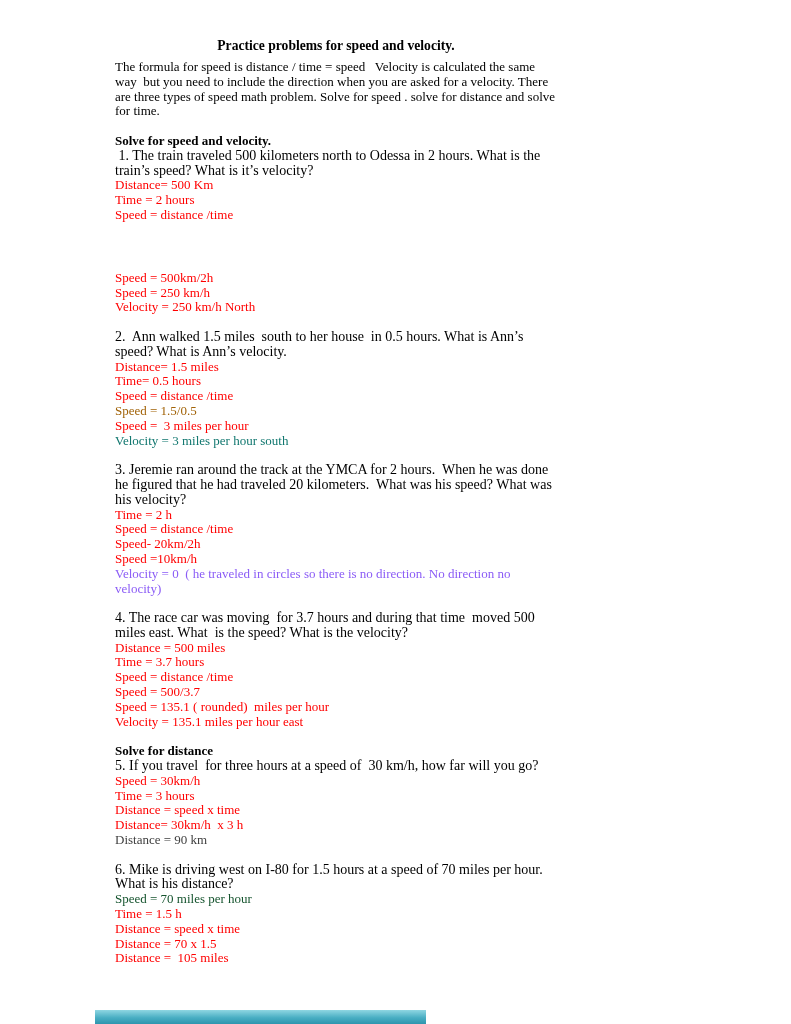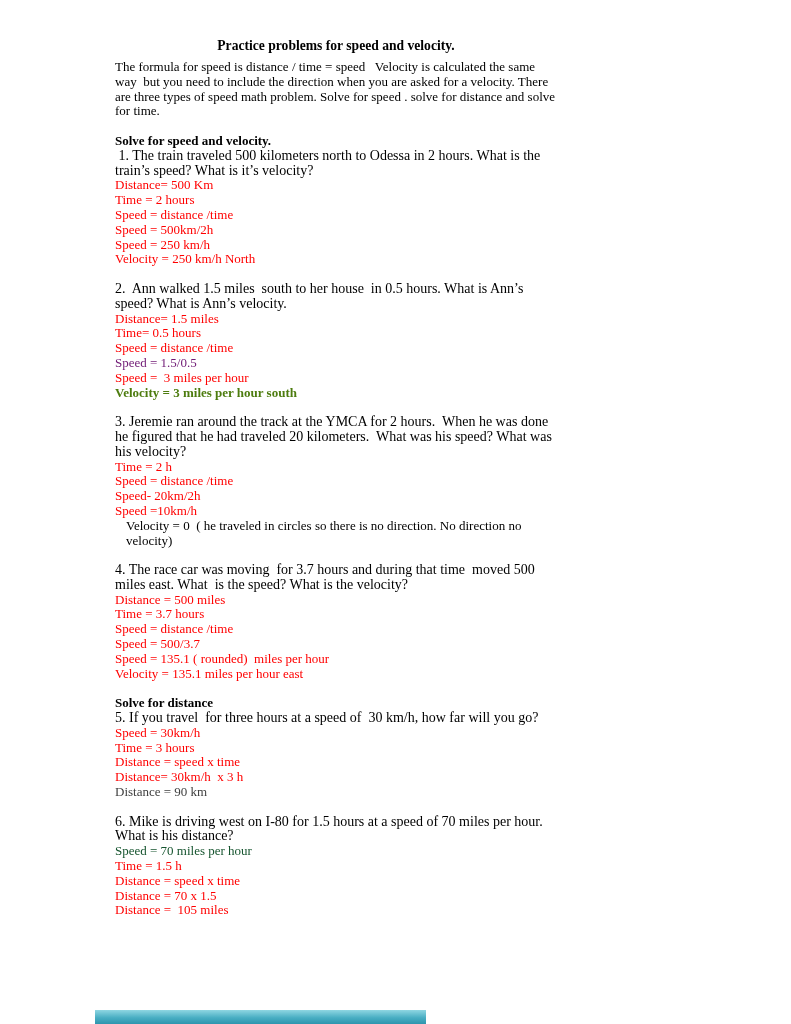--- a/index.html
+++ b/index.html
@@ -66,40 +66,40 @@
 <div class="page">
   <div class="title">Practice problems for speed and velocity.</div>
   <div class="intro">The formula for speed is distance / time = speed   Velocity is calculated the same way  but you need to include the direction when you are asked for a velocity. There are three types of speed math problem. Solve for speed . solve for distance and solve for time.</div>
   <div id="blocks">
       <div class="heading">Solve for speed and velocity.</div>
       <div class="problem">
         <div class="qtext"> 1. The train traveled 500 kilometers north to Odessa in 2 hours. What is the train’s speed? What is it’s velocity?</div>
         <div class="answer" style="color: rgb(255, 0, 0);">Distance= 500 Km</div>
         <div class="answer" style="color: rgb(255, 0, 0);">Time = 2 hours</div>
         <div class="answer" style="color: rgb(255, 0, 0);">Speed = distance /time</div>
-        <div class="answer" style="color: rgb(255, 0, 0);">Speed = 500km/2h</div>
+        <div class="answer" style="color: rgb(255, 0, 0); margin-top: 48px;">Speed = 500km/2h</div>
         <div class="answer" style="color: rgb(255, 0, 0);">Speed = 250 km/h</div>
         <div class="answer" style="color: rgb(255, 0, 0);">Velocity = 250 km/h North</div>
       </div>
       <div class="problem">
         <div class="qtext">2.  Ann walked 1.5 miles  south to her house  in 0.5 hours. What is Ann’s speed? What is Ann’s velocity.</div>
         <div class="answer" style="color: rgb(255, 0, 0);">Distance= 1.5 miles</div>
         <div class="answer" style="color: rgb(255, 0, 0);">Time= 0.5 hours</div>
         <div class="answer" style="color: rgb(255, 0, 0);">Speed = distance /time</div>
-        <div class="answer" style="color: #701a75;">Speed = 1.5/0.5</div>
+        <div class="answer" style="color: #a16207;">Speed = 1.5/0.5</div>
         <div class="answer" style="color: rgb(255, 0, 0);">Speed =  3 miles per hour</div>
-        <div class="answer" style="color: #4d7c0f; font-weight: bold;">Velocity = 3 miles per hour south</div>
+        <div class="answer" style="color: #0f766e;">Velocity = 3 miles per hour south</div>
       </div>
       <div class="problem">
         <div class="qtext">3. Jeremie ran around the track at the YMCA for 2 hours.  When he was done he figured that he had traveled 20 kilometers.  What was his speed? What was his velocity?</div>
         <div class="answer" style="color: rgb(255, 0, 0);">Time = 2 h</div>
         <div class="answer" style="color: rgb(255, 0, 0);">Speed = distance /time</div>
         <div class="answer" style="color: rgb(255, 0, 0);">Speed- 20km/2h</div>
         <div class="answer" style="color: rgb(255, 0, 0);">Speed =10km/h</div>
-        <div class="answer" style="color: #000000; margin-left: 11px;">Velocity = 0  ( he traveled in circles so there is no direction. No direction no velocity)</div>
+        <div class="answer" style="color: #8b5cf6;">Velocity = 0  ( he traveled in circles so there is no direction. No direction no velocity)</div>
       </div>
       <div class="problem">
         <div class="qtext">4. The race car was moving  for 3.7 hours and during that time  moved 500 miles east. What  is the speed? What is the velocity?</div>
         <div class="answer" style="color: rgb(255, 0, 0);">Distance = 500 miles</div>
         <div class="answer" style="color: rgb(255, 0, 0);">Time = 3.7 hours</div>
         <div class="answer" style="color: rgb(255, 0, 0);">Speed = distance /time</div>
         <div class="answer" style="color: rgb(255, 0, 0);">Speed = 500/3.7</div>
         <div class="answer" style="color: rgb(255, 0, 0);">Speed = 135.1 ( rounded)  miles per hour</div>
         <div class="answer" style="color: rgb(255, 0, 0);">Velocity = 135.1 miles per hour east</div>
       </div>

